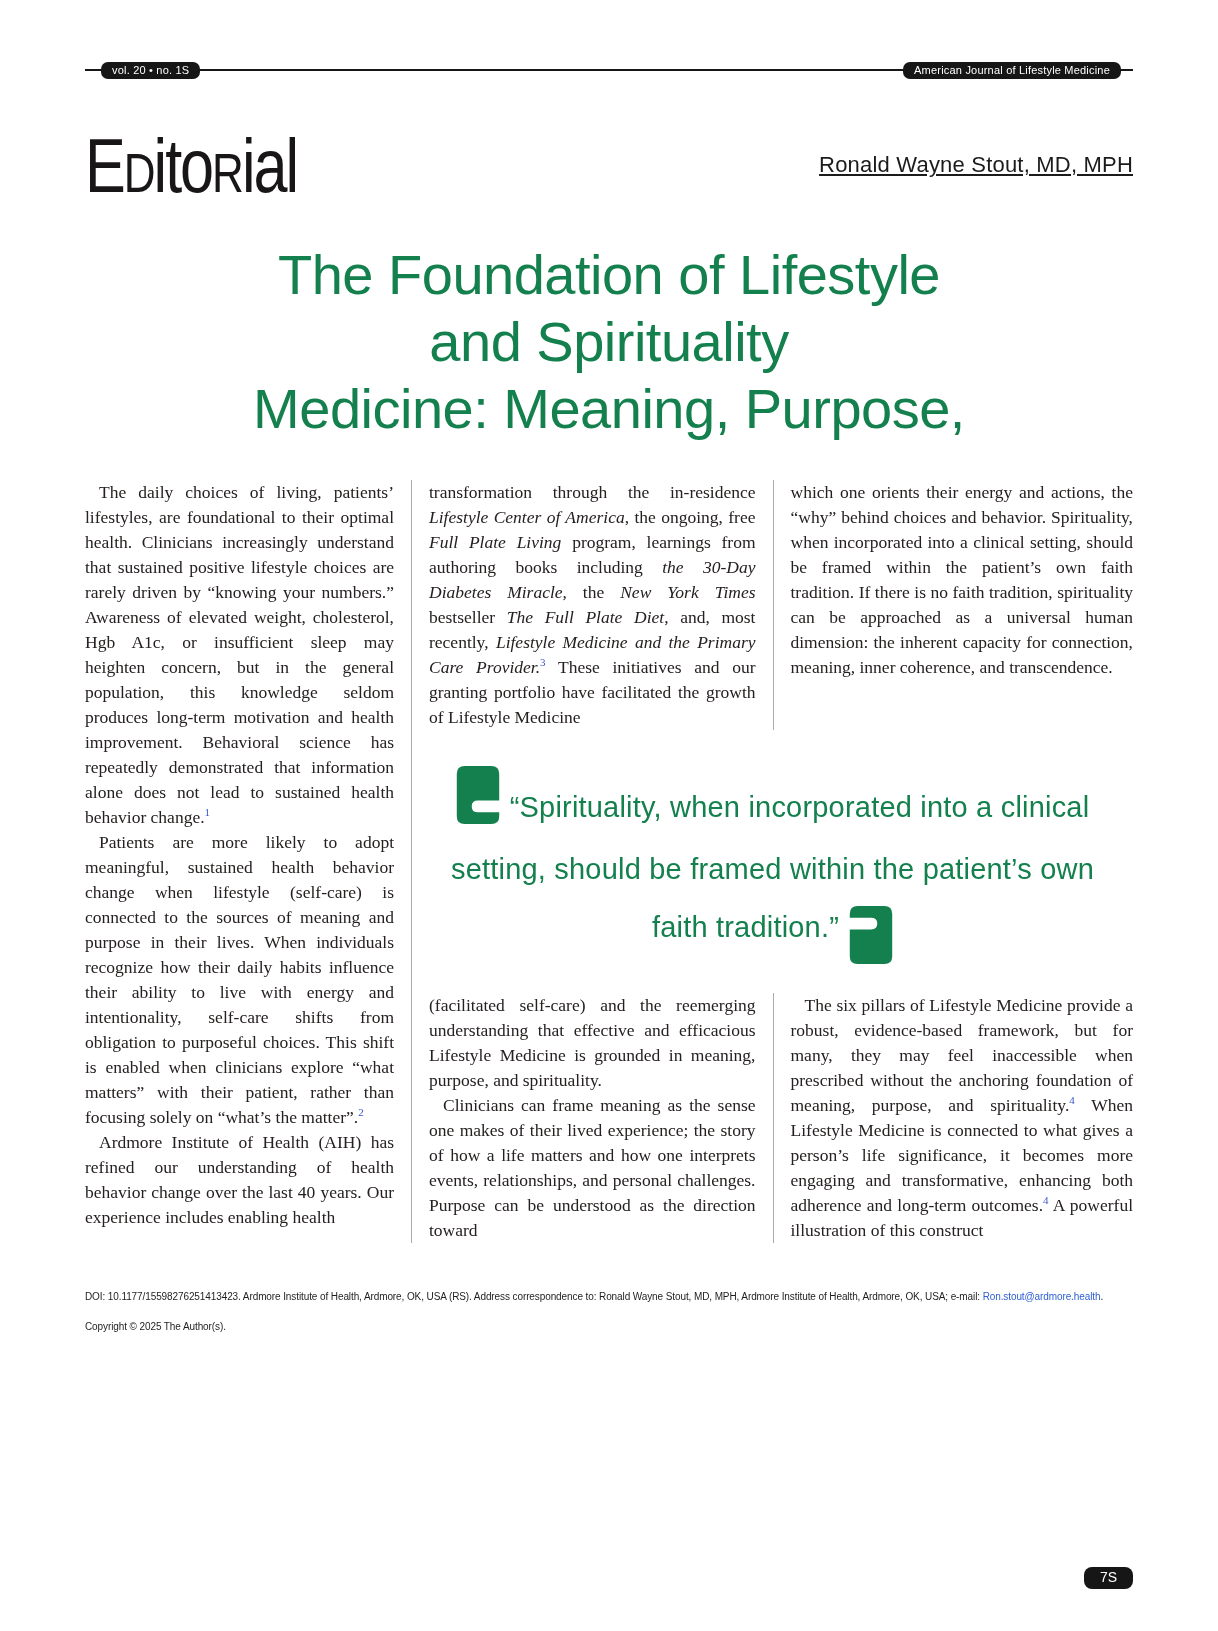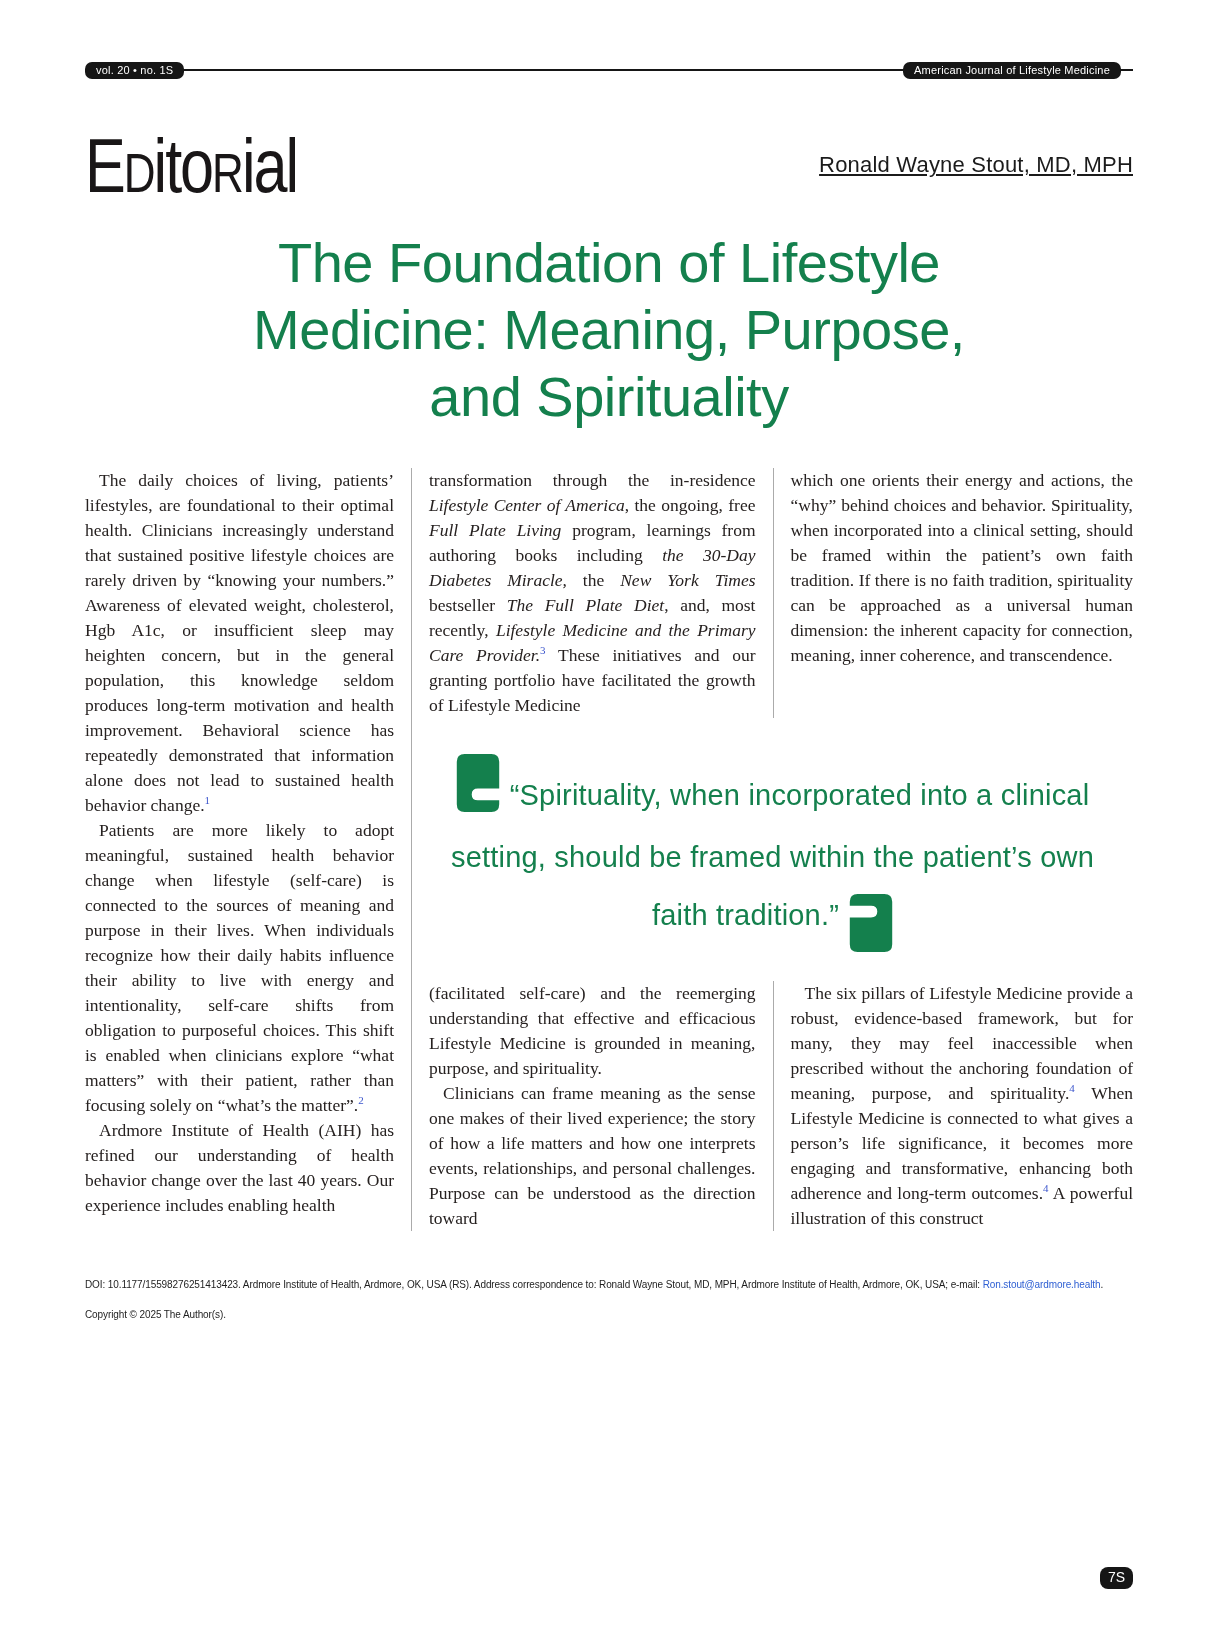--- a/index.html
+++ b/index.html
@@ -19,36 +19,36 @@
   .page{padding:62px 85px 0;}
 
   
   .topbar{position:relative;height:17px;}
   .topbar-line{position:absolute;left:0;right:0;top:7px;height:2px;background:var(--badge);}
   .badge{
     position:absolute;top:0;background:var(--badge);color:#fff;
     font-family:"Liberation Sans", sans-serif;font-size:11px;line-height:12px;
     padding:2px 11px 3px;border-radius:7px;letter-spacing:.2px;white-space:nowrap;
   }
-  .badge.left{left:0;}
+  .badge.left{left:16px;}
   .badge.right{right:12px;}
 
   
   .dept-row{display:flex;justify-content:space-between;align-items:center;margin-top:44px;height:84px;}
   .logotype{
     font-family:"Liberation Sans", sans-serif;font-size:60px;font-weight:400;
     color:#191617;letter-spacing:-2px;transform:scale(1.02,1.28);transform-origin:left center;
     white-space:nowrap;
   }
   .logotype .sc{text-transform:uppercase;font-size:0.72em;}
   .author{font-family:"Liberation Sans", sans-serif;font-size:22px;color:#1b1b1b;letter-spacing:.2px;text-decoration:underline;}
 
   
   .title{
-    margin-top:22px;text-align:center;color:var(--green);
+    margin-top:34px;text-align:center;color:var(--green);
     font-family:"Liberation Sans", sans-serif;font-size:56px;line-height:67px;
     font-weight:400;letter-spacing:-.5px;
   }
   .title span{display:block;}
 
   
   .columns{display:flex;}
   .col1{width:326px;padding-right:17px;}
   .rightarea{flex:1;border-left:1px solid var(--rule);}
   .rrow{display:flex;}
@@ -74,43 +74,43 @@
 
   
   .footer{margin-top:44px;font-family:"Liberation Sans", sans-serif;color:#1e1e1e;}
   .footer p{margin:0 0 10px;font-size:10px;line-height:20px;text-align:left;letter-spacing:-.1px;}
   .flink{color:var(--link);text-decoration:none;}
 
   
   .pagenum{
     position:absolute;right:85px;bottom:42px;background:var(--badge);color:#fff;
     font-family:"Liberation Sans", sans-serif;font-size:14px;line-height:15px;
-    padding:3px 8px 4px;border-radius:8px;
+    padding:3px 16px 4px;border-radius:8px;
   }
 </style>
 </head>
 <body>
 
 <div class="page">
 
   <div class="topbar">
     <div class="topbar-line"></div>
     <div class="badge left">vol. 20 • no. 1S</div>
     <div class="badge right">American Journal of Lifestyle Medicine</div>
   </div>
 
   <div class="dept-row">
     <div class="logotype"><span>E</span><span class="sc">d</span><span>ito</span><span class="sc">r</span><span>ial</span></div>
     <div class="author">Ronald Wayne Stout, MD, MPH</div>
   </div>
 
   <h1 class="title">
     <span>The Foundation of Lifestyle</span>
+    <span>and Spirituality</span>
     <span>Medicine: Meaning, Purpose,</span>
-    <span>and Spirituality</span>
   </h1>
 
   <div class="columns">
 
     <div class="col1">
       <p class="body indent"><span>The daily choices of living, patients’ lifestyles, are foundational to their optimal health. Clinicians increasingly understand that sustained positive lifestyle choices are rarely driven by “knowing your numbers.” Awareness of elevated weight, cholesterol, Hgb A1c, or insufficient sleep may heighten concern, but in the general population, this knowledge seldom produces long-term motivation and health improvement. Behavioral science has repeatedly demonstrated that information alone does not lead to sustained health behavior change.</span><sup class="ref">1</sup></p>
       <p class="body indent"><span>Patients are more likely to adopt meaningful, sustained health behavior change when lifestyle (self-care) is connected to the sources of meaning and purpose in their lives. When individuals recognize how their daily habits influence their ability to live with energy and intentionality, self-care shifts from obligation to purposeful choices. This shift is enabled when clinicians explore “what matters” with their patient, rather than focusing solely on “what’s the matter”.</span><sup class="ref">2</sup></p>
       <p class="body indent"><span>Ardmore Institute of Health (AIH) has refined our understanding of health behavior change over the last 40 years. Our experience includes enabling health</span></p>
     </div>
 

